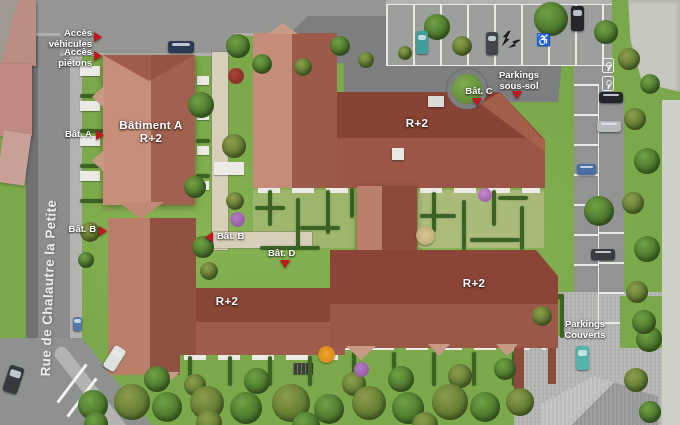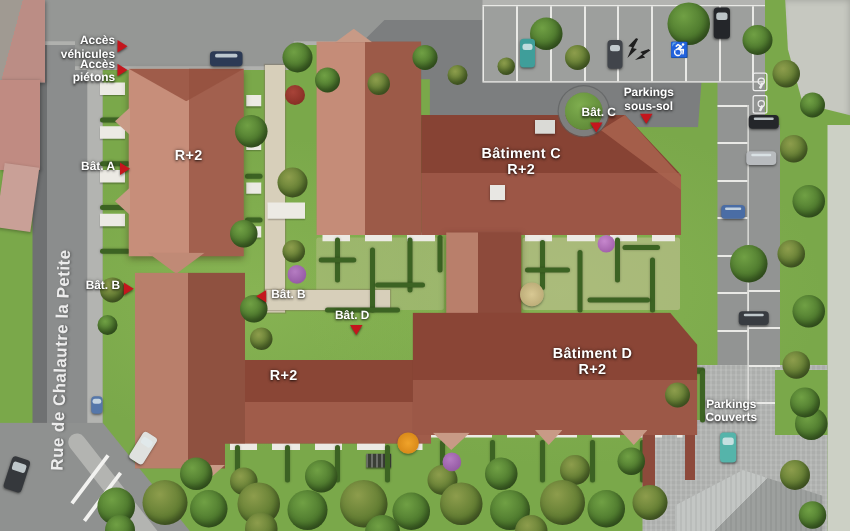--- a/index.html
+++ b/index.html
@@ -277,52 +277,51 @@
   <div class="lb sm right" style="left:40px;top:47px;width:52px;">
     <span>Accès</span>
       <span>piétons</span>
   </div>
   <div class="mk r" style="left:94px;top:51px;"></div>
 
   <div class="lb sm right" style="left:56px;top:129px;width:36px;">Bât. A</div>
   <div class="mk r" style="left:96px;top:130px;"></div>
 
   <div class="lb big" style="left:106px;top:119px;">
+    <span>Bâtiment A</span>
       <span>R+2</span>
   </div>
 
   <div class="lb sm right" style="left:60px;top:224px;width:36px;">Bât. B</div>
   <div class="mk r" style="left:99px;top:226px;"></div>
 
   <div class="mk l" style="left:205px;top:232px;"></div>
   <div class="lb sm" style="left:217px;top:231px;">Bât. B</div>
 
   <div class="lb sm" style="left:268px;top:248px;">Bât. D</div>
   <div class="mk d" style="left:280px;top:260px;"></div>
 
   <div class="lb big" style="left:182px;top:295px;">
       <span>R+2</span>
   </div>
 
   <div class="lb big" style="left:372px;top:117px;">
-    <span>Bâtiment C</span>
       <span>R+2</span>
   </div>
 
   <div class="lb sm center" style="left:460px;top:86px;width:38px;">Bât. C</div>
   <div class="mk d" style="left:472px;top:98px;"></div>
 
   <div class="lb sm center" style="left:484px;top:70px;width:70px;">
     <span>Parkings</span>
       <span>sous-sol</span>
   </div>
   <div class="mk d" style="left:512px;top:91px;"></div>
 
   <div class="lb big" style="left:429px;top:277px;">
-    <span>Bâtiment D</span>
       <span>R+2</span>
   </div>
 
   <div class="lb sm center" style="left:549px;top:319px;width:72px;">
     <span>Parkings</span>
       <span>Couverts</span>
   </div>
 
   <div class="street" style="left:-46px;top:280px;">Rue de Chalautre la Petite</div>
 

